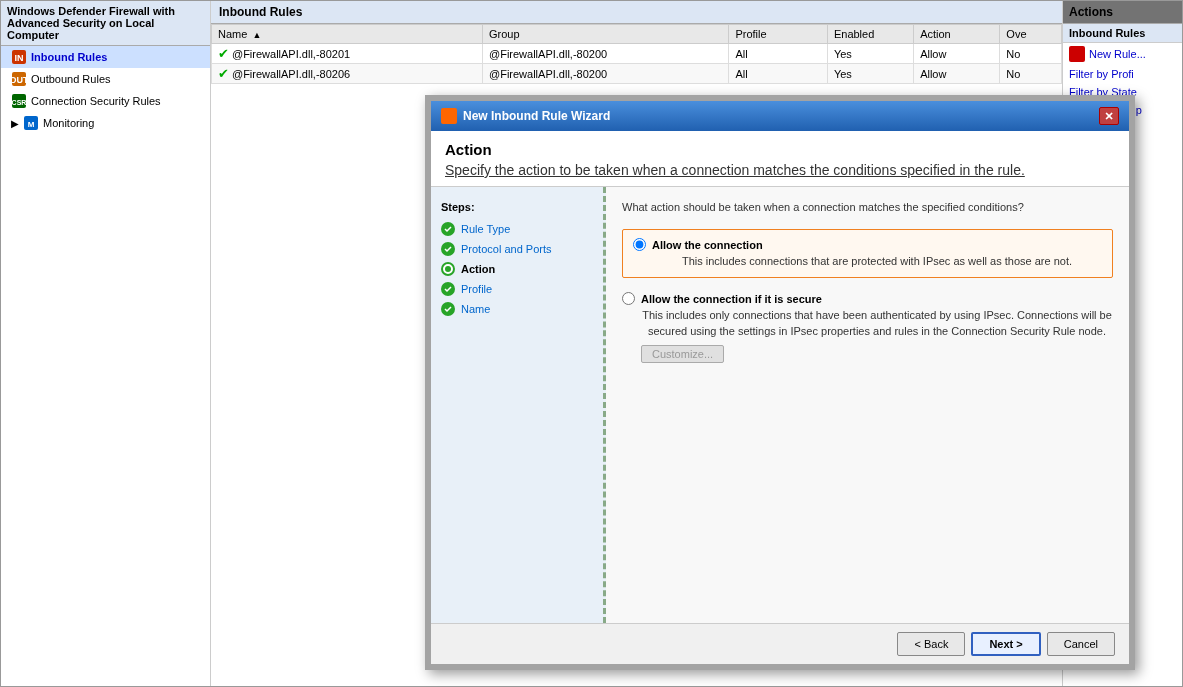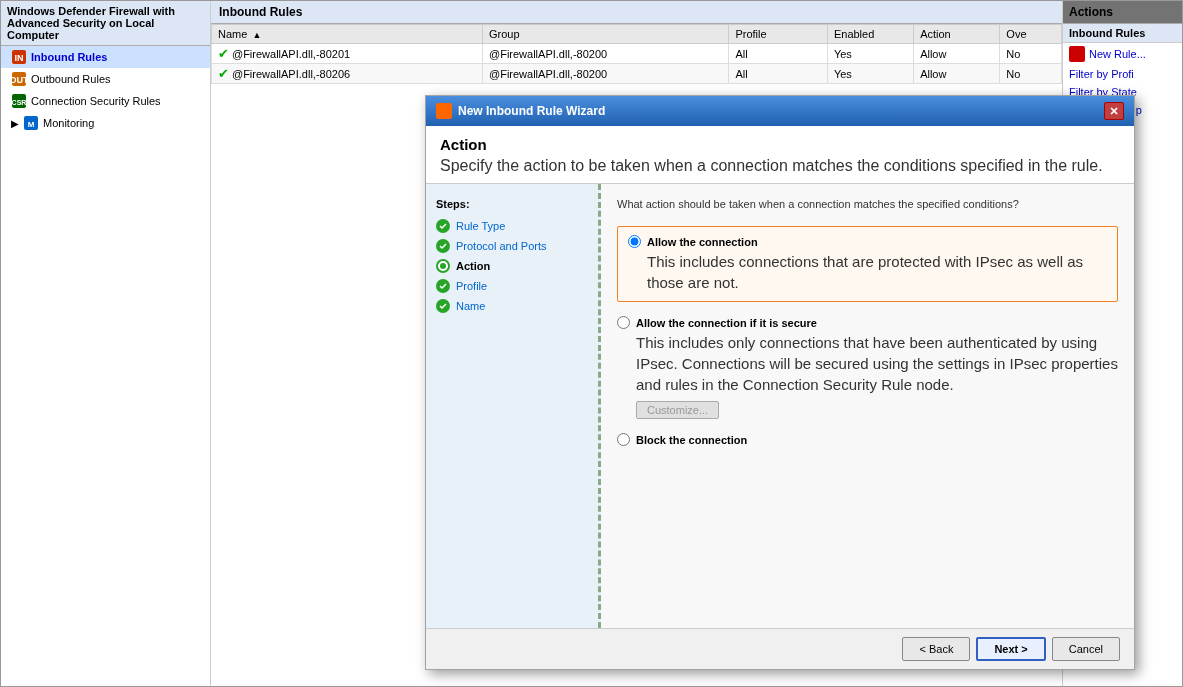--- a/index.html
+++ b/index.html
@@ -171,21 +171,21 @@
     }
 
     
     .wizard-dialog {
       position: absolute;
       top: 95px;
       left: 425px;
       width: 710px;
       height: 575px;
       background: #f0f0f0;
-      border: 1px solid #a3a3a3;
+      border: 6px solid #a3a3a3;
       box-shadow: 4px 4px 12px rgba(0,0,0,0.4);
       display: flex;
       flex-direction: column;
       pointer-events: all;
     }
 
     .wizard-titlebar {
       background: linear-gradient(to bottom, #4a8fdd, #2060b0);
       color: #fff;
       padding: 6px 10px;
@@ -227,22 +227,23 @@
     }
 
     .wizard-page-title {
       font-size: 15px;
       font-weight: bold;
       color: #000;
       margin-bottom: 4px;
     }
 
     .wizard-page-desc {
-      font-size: 16px;
+      font-size: 14px;
       color: #333;
+      text-decoration: underline;
     }
 
     
     .wizard-body {
       display: flex;
       flex: 1;
       overflow: hidden;
     }
 
     
@@ -348,24 +349,25 @@
       flex-shrink: 0;
     }
 
     .radio-title {
       font-size: 11px;
       font-weight: bold;
       color: #000;
     }
 
     .radio-desc {
-      font-size: 15px;
+      font-size: 11px;
       color: #333;
       margin-left: 19px;
       line-height: 1.4;
+      text-align: center;
     }
 
     .customize-btn {
       margin-left: 19px;
       margin-top: 6px;
       padding: 2px 10px;
       font-size: 11px;
       background: #e0e0e0;
       border: 1px solid #aaa;
       cursor: not-allowed;
@@ -607,26 +609,20 @@
 
         <div class="radio-option">
           <div class="radio-label-row">
             <input type="radio" class="radio-input" name="firewall-action" style="">
             <span class="radio-title">Allow the connection if it is secure</span>
           </div>
           <div class="radio-desc">This includes only connections that have been authenticated by using IPsec. Connections will be secured using the settings in IPsec properties and rules in the Connection Security Rule node.</div>
           <button class="customize-btn" disabled="">Customize...</button>
         </div>
 
-        <div class="radio-option">
-          <div class="radio-label-row">
-            <input type="radio" class="radio-input" name="firewall-action" style="">
-            <span class="radio-title">Block the connection</span>
-          </div>
-        </div>
       </div>
     </div>
 
     <div class="wizard-footer">
       <button class="wizard-btn">&lt; Back</button>
       <button class="wizard-btn primary">Next &gt;</button>
       <button class="wizard-btn">Cancel</button>
     </div>
   </div>
 </div>

